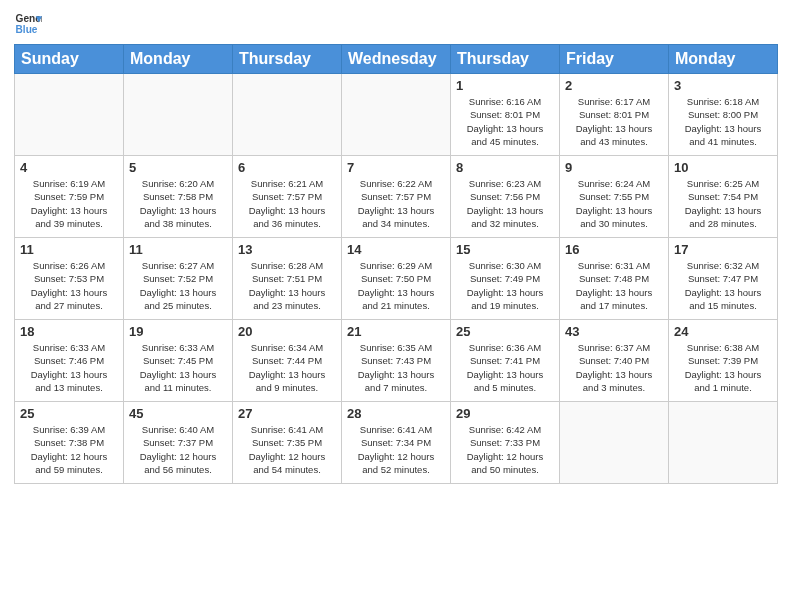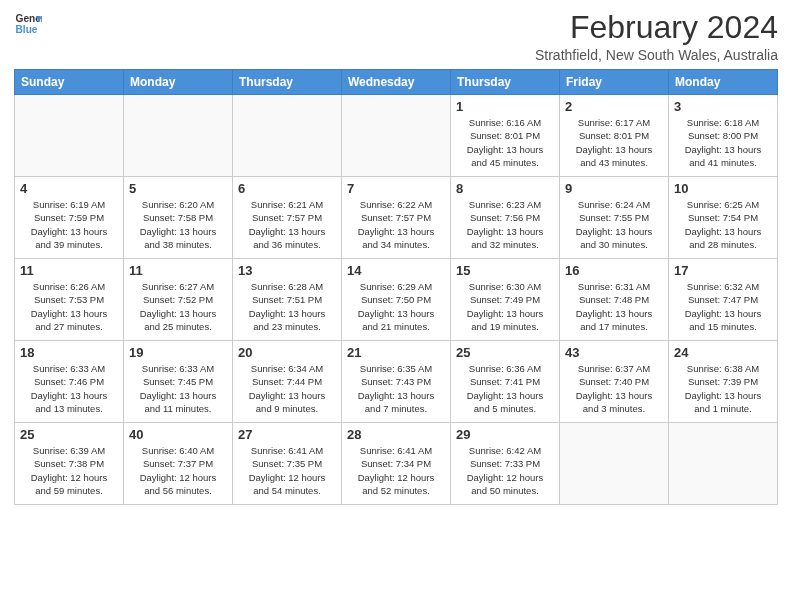--- a/index.html
+++ b/index.html
@@ -46,21 +46,21 @@
       margin-top: 2px;
     }
     .calendar {
       width: 100%;
       border-collapse: collapse;
       border: 1px solid #ccc;
     }
     .calendar th {
       background: #4a90d9;
       color: #fff;
-      font-size: 12px;
+      font-size: 16px;
       font-weight: bold;
       padding: 5px 6px;
       text-align: left;
       border: 1px solid #3a7fc1;
     }
     .calendar td {
       vertical-align: top;
       border: 1px solid #ccc;
       padding: 4px 5px;
       width: calc(100% / 7);
@@ -90,24 +90,20 @@
 
 <div class="page">
   <div class="header">
     <div class="logo">
       <svg class="logo-icon" viewBox="0 0 36 36">
         <text x="2" y="16" font-size="13" font-weight="bold" fill="#333" font-family="Arial">General</text>
         <text x="2" y="30" font-size="13" font-weight="bold" fill="#4a90d9" font-family="Arial">Blue</text>
         <polygon points="28,8 36,8 32,16" fill="#4a90d9"></polygon>
       </svg>
     </div>
-    <div class="title-block">
-      <div class="main-title">February 2024</div>
-      <div class="subtitle">Strathfield, New South Wales, Australia</div>
-    </div>
   </div>
 
   <table class="calendar">
     <thead>
       <tr>
       <th>Sunday</th>
           <th>Monday</th>
           <th>Thursday</th>
           <th>Wednesday</th>
           <th>Thursday</th>
@@ -223,21 +219,21 @@
             <span class="day-number">24</span>
             <div class="day-info">Sunrise: 6:38 AM<br>Sunset: 7:39 PM<br>Daylight: 13 hours<br>and 1 minute.</div>
           </td>
         </tr>
         <tr>
           <td>
             <span class="day-number">25</span>
             <div class="day-info">Sunrise: 6:39 AM<br>Sunset: 7:38 PM<br>Daylight: 12 hours<br>and 59 minutes.</div>
           </td>
           <td>
-            <span class="day-number">40</span>
+            <span class="day-number">45</span>
             <div class="day-info">Sunrise: 6:40 AM<br>Sunset: 7:37 PM<br>Daylight: 12 hours<br>and 56 minutes.</div>
           </td>
           <td>
             <span class="day-number">27</span>
             <div class="day-info">Sunrise: 6:41 AM<br>Sunset: 7:35 PM<br>Daylight: 12 hours<br>and 54 minutes.</div>
           </td>
           <td>
             <span class="day-number">28</span>
             <div class="day-info">Sunrise: 6:41 AM<br>Sunset: 7:34 PM<br>Daylight: 12 hours<br>and 52 minutes.</div>
           </td>

